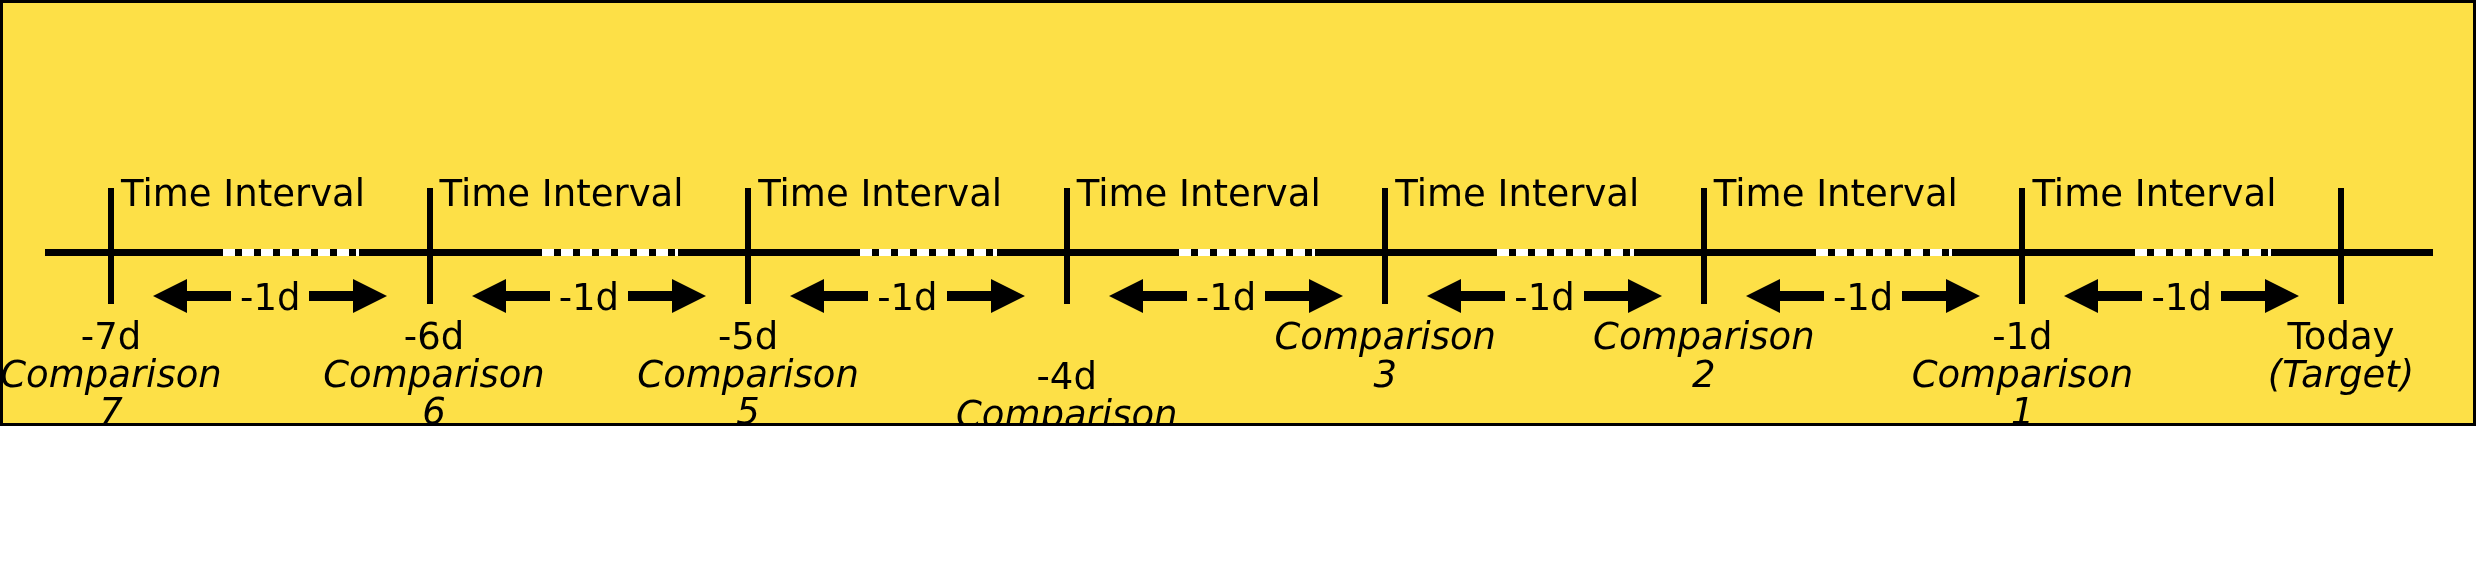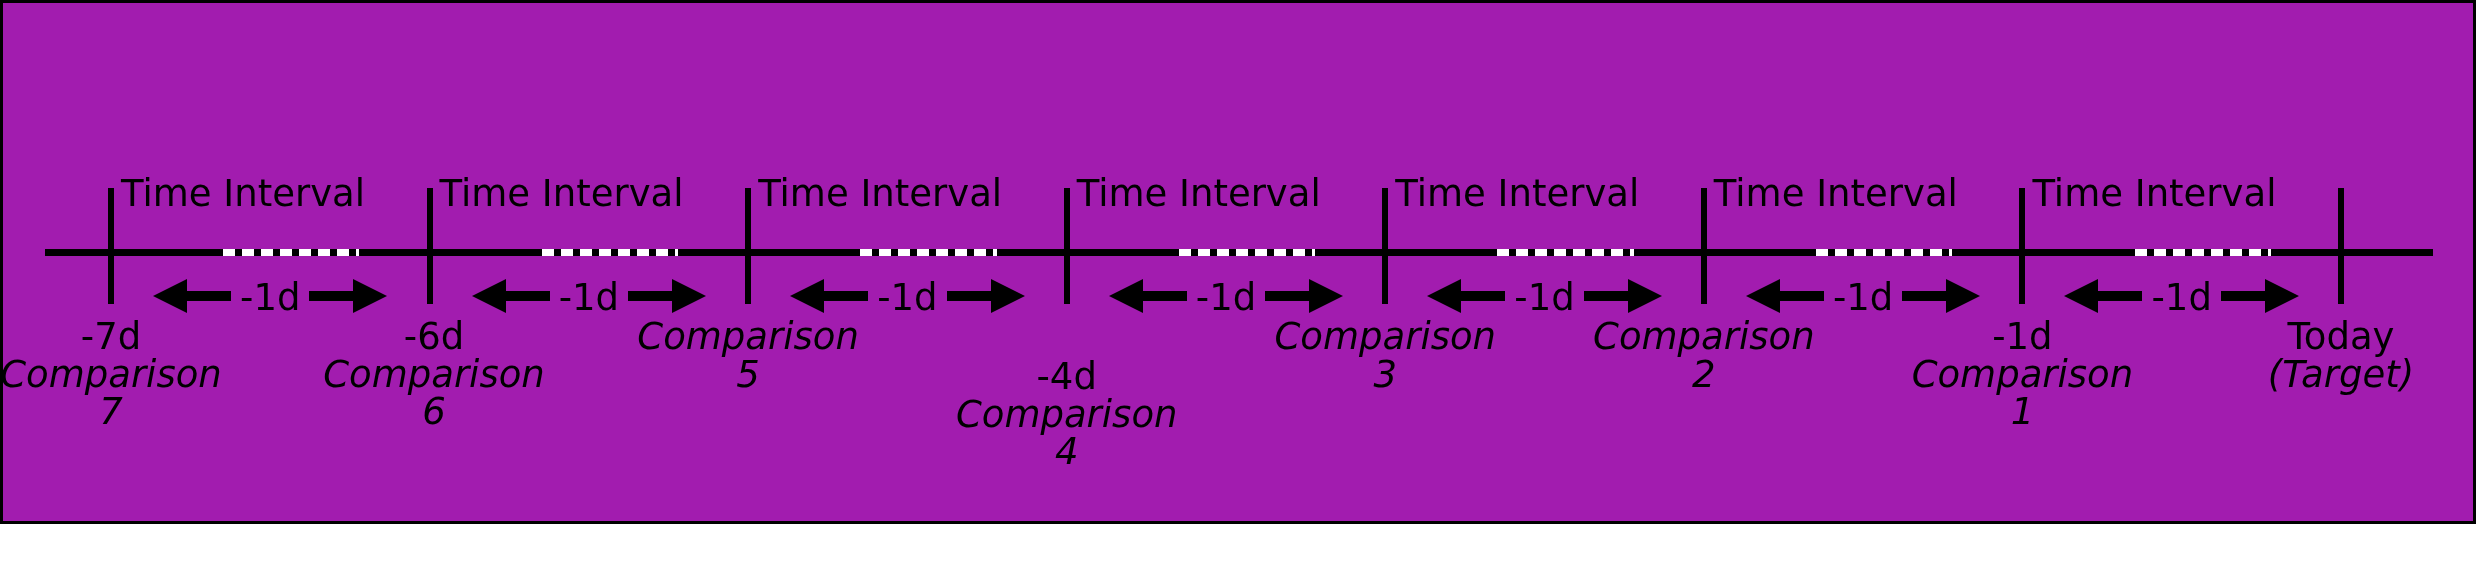--- a/index.html
+++ b/index.html
@@ -8,22 +8,22 @@
     padding: 0;
     background: #ffffff;
   }
   body {
     font-family: "DejaVu Sans", "Liberation Sans", sans-serif;
   }
 
   #canvas {
     position: relative;
     width: 2476px;
-    height: 524px;
-    background: #a21caf;
+    height: 426px;
+    background: #fde047;
     border: 3px solid #000000;
     box-sizing: border-box;
     overflow: hidden;
   }
 
   
   .axis-line {
     position: absolute;
     left: 42px;
     width: 2388px;
@@ -215,20 +215,21 @@
         <span class="l-offset">-7d</span>
         <span class="l-role">Comparison</span>
         <span class="l-index">7</span>
       </div>
       <div class="point-label" style="left: 251px; width: 360px;">
         <span class="l-offset">-6d</span>
         <span class="l-role">Comparison</span>
         <span class="l-index">6</span>
       </div>
       <div class="point-label" style="left: 565.14px; width: 360px;">
+        <span class="l-offset">-5d</span>
         <span class="l-role">Comparison</span>
         <span class="l-index">5</span>
       </div>
       <div class="point-label" style="left: 883.71px; width: 360px; margin-top: 40px;">
         <span class="l-offset">-4d</span>
         <span class="l-role">Comparison</span>
         <span class="l-index">4</span>
       </div>
       <div class="point-label" style="left: 1202.28px; width: 360px;">
         <span class="l-role">Comparison</span>

